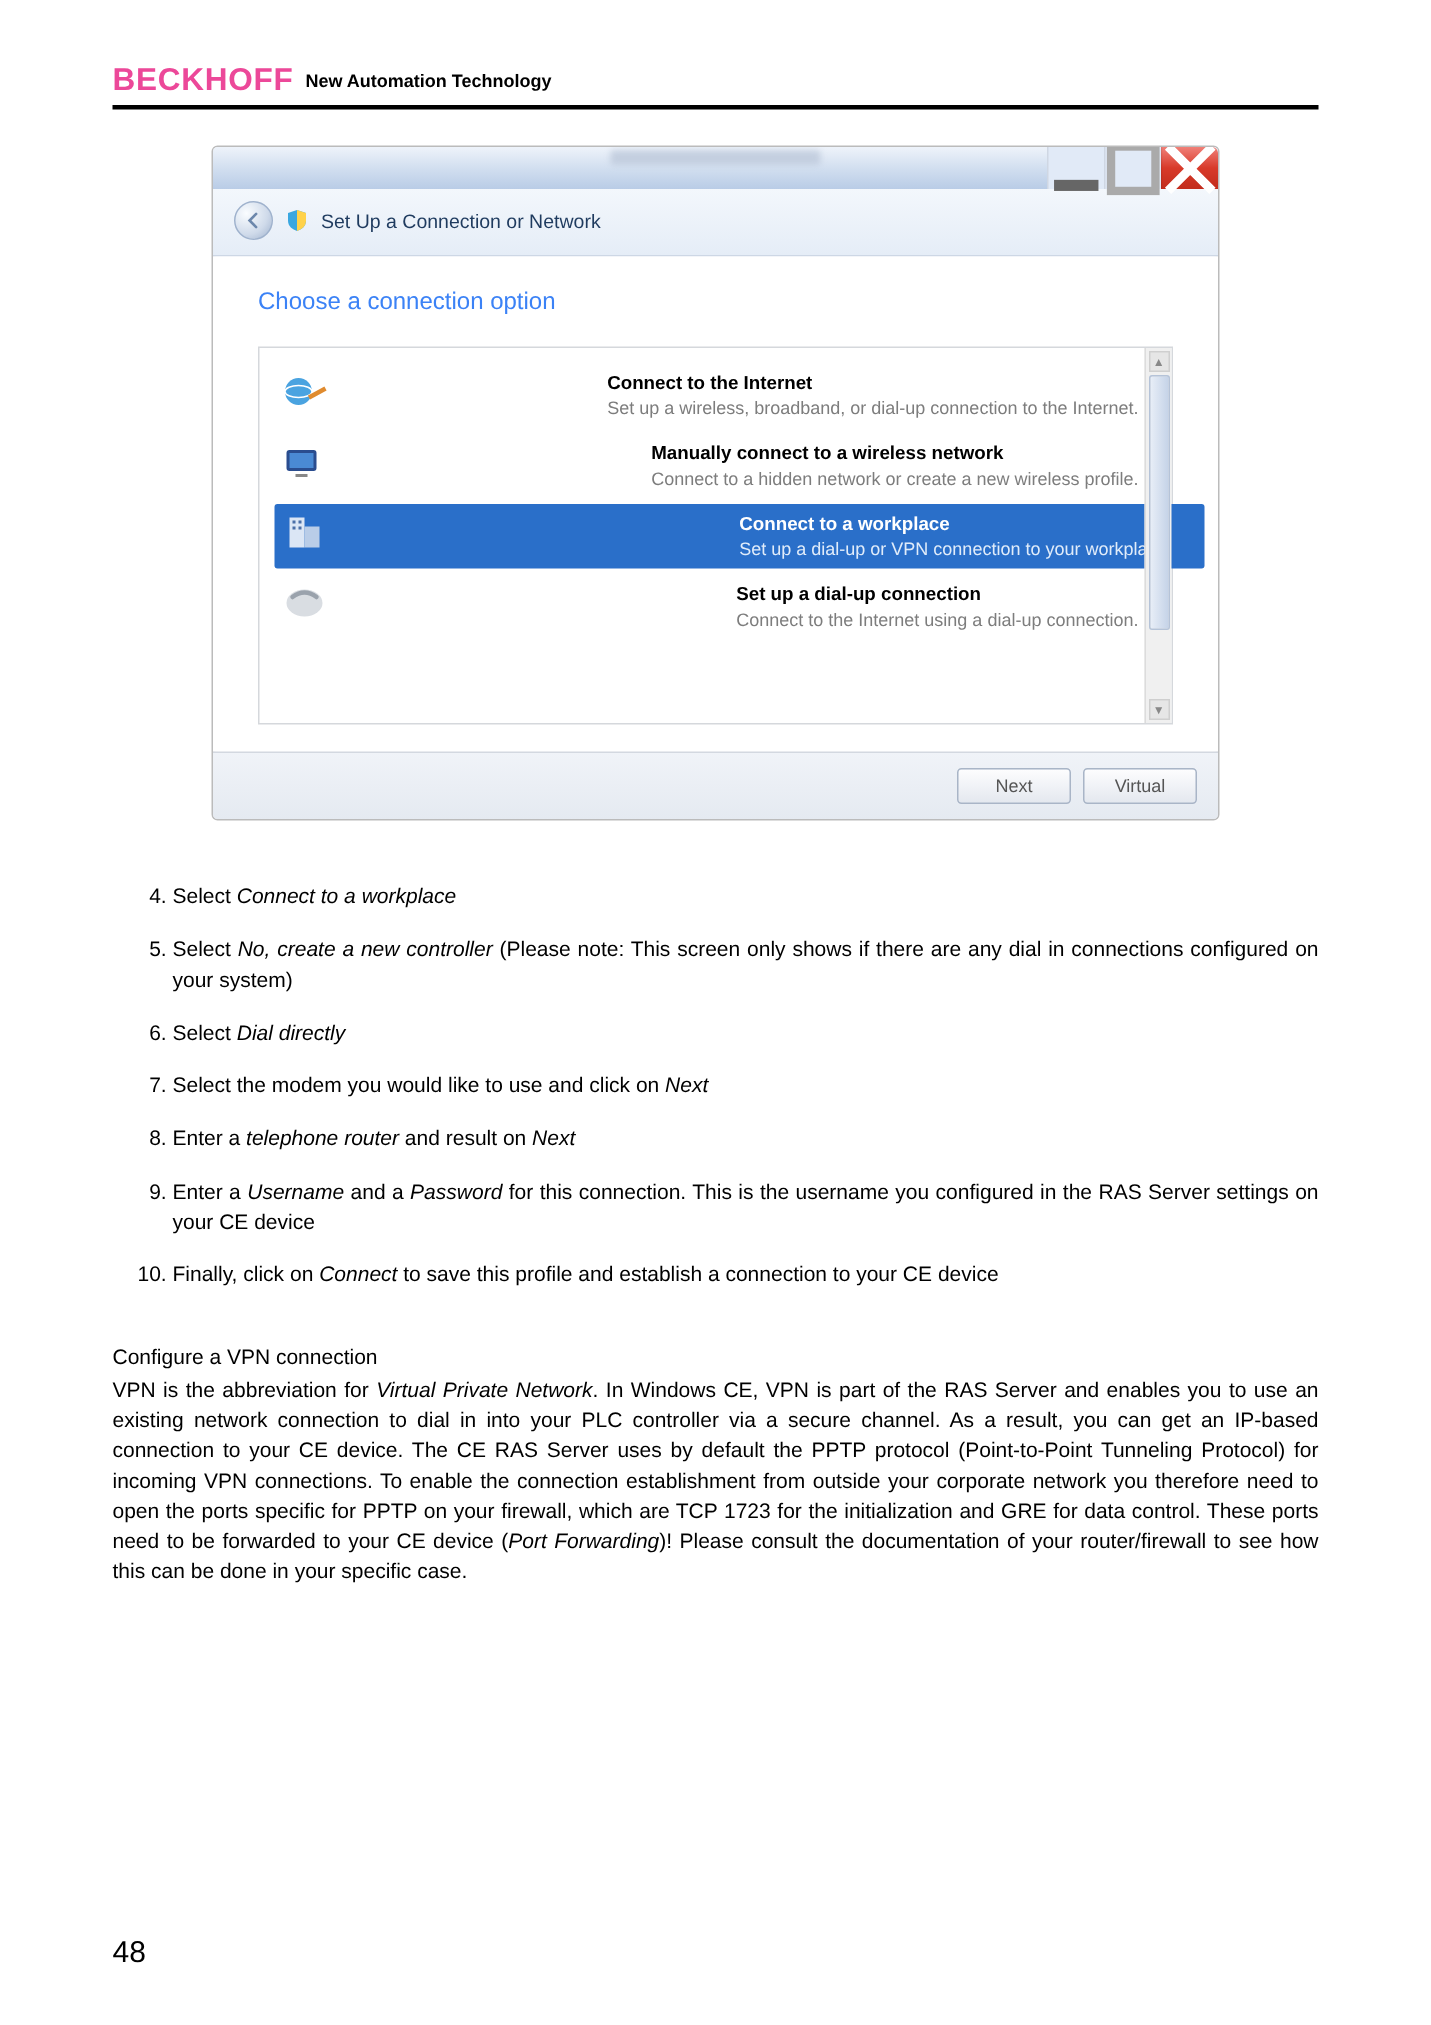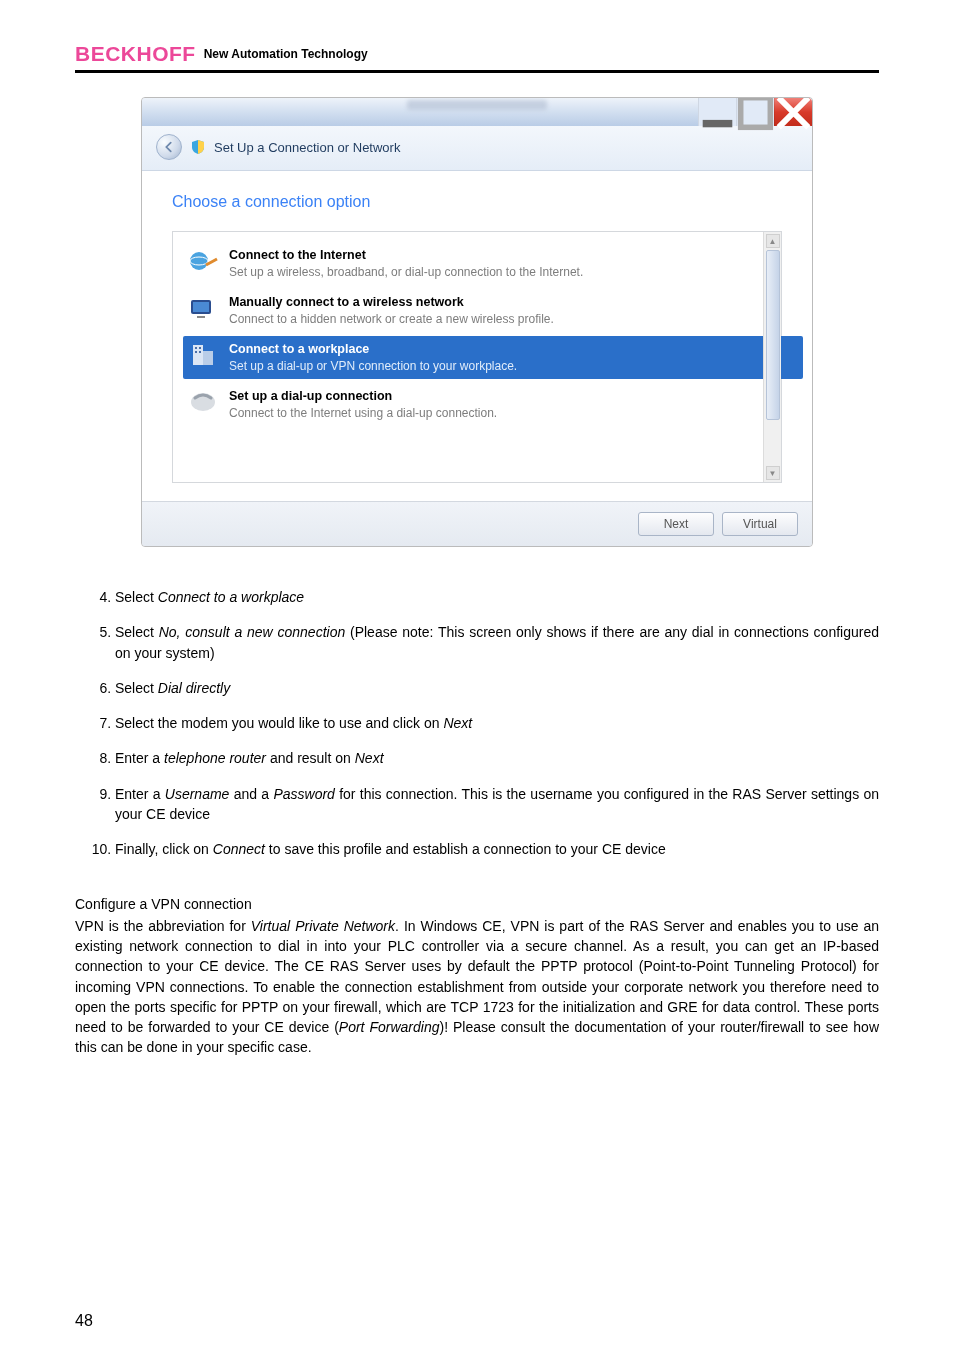--- a/index.html
+++ b/index.html
@@ -142,20 +142,21 @@
     background: linear-gradient(to right, #e8eef7, #c5d3e8);
     border:1px solid #b5c3d8;
     border-radius:2px;
   }
   .opt {
     display:flex;
     gap:10px;
     padding:5px 22px 5px 4px;
     margin-bottom:4px;
     align-items:flex-start;
+    justify-content:space-between;
   }
   .opt.selected {
     background:#2a6fc9;
     color:#fff;
     width:620px;
     border-radius:2px;
   }
   .opt .ico {
     width:32px; height:28px;
     flex-shrink:0;
@@ -196,23 +197,23 @@
   .section-title {
     margin-bottom: 4px;
     font-size:14px;
   }
   p.bodytext {
     line-height:1.45;
     text-align: justify;
   }
   .pagenum {
     position:absolute;
-    bottom:20px;
+    bottom:36px;
     left:75px;
-    font-size:16px;
+    font-size:20px;
   }
   em { font-style: italic; }
 </style>
 </head>
 <body>
 
 <div class="header">
   <span class="brand">BECKHOFF</span>
   <span class="tagline">New Automation Technology</span>
 </div>
@@ -332,21 +333,21 @@
     <div class="btn">Next</div>
     <div class="btn">Virtual</div>
   </div>
 </div>
 
 <ol class="steps" start="4">
   <li>
     <span>Select </span><em>Connect to a workplace</em>
   </li>
   <li>
-    <span>Select </span><em>No, consult a new connection</em><span> (Please note: This screen only shows if there are any dial in connections configured on your system)</span>
+    <span>Select </span><em>No, create a new controller</em><span> (Please note: This screen only shows if there are any dial in connections configured on your system)</span>
   </li>
   <li>
     <span>Select </span><em>Dial directly</em>
   </li>
   <li>
     <span>Select the modem you would like to use and click on </span><em>Next</em>
   </li>
   <li>
     <span>Enter a </span><em>telephone router</em><span> and result on </span><em>Next</em>
   </li>

